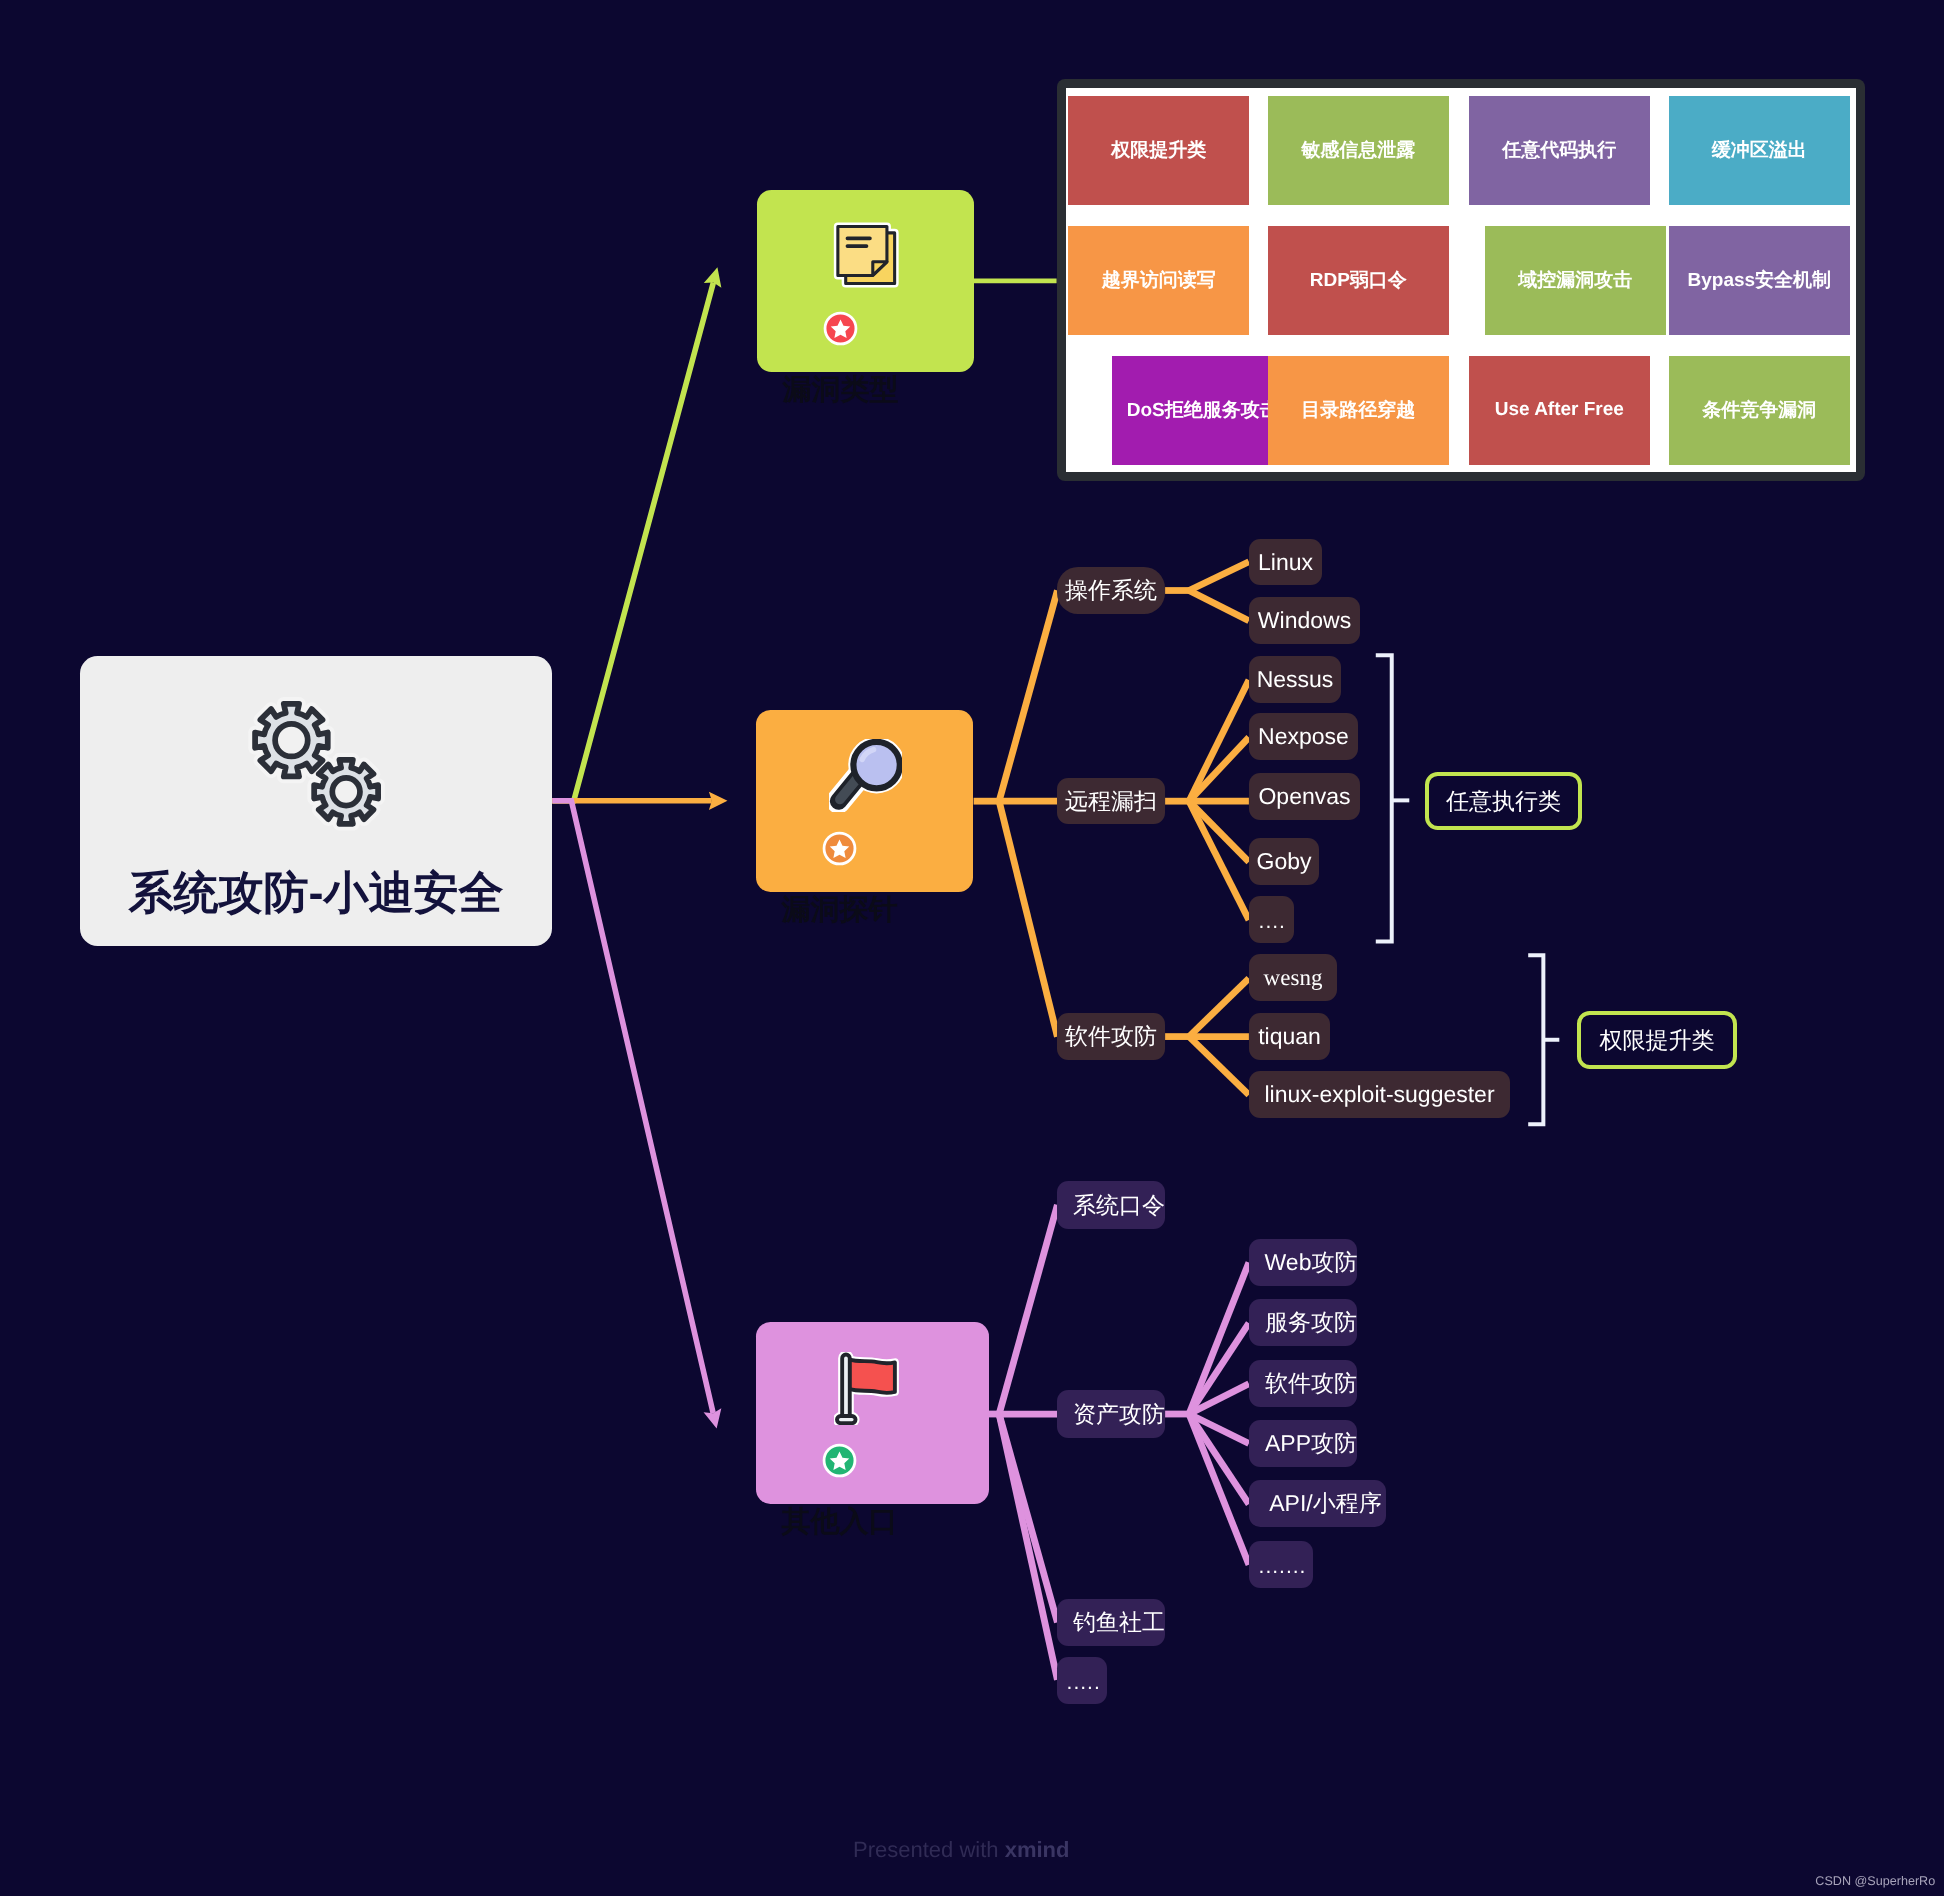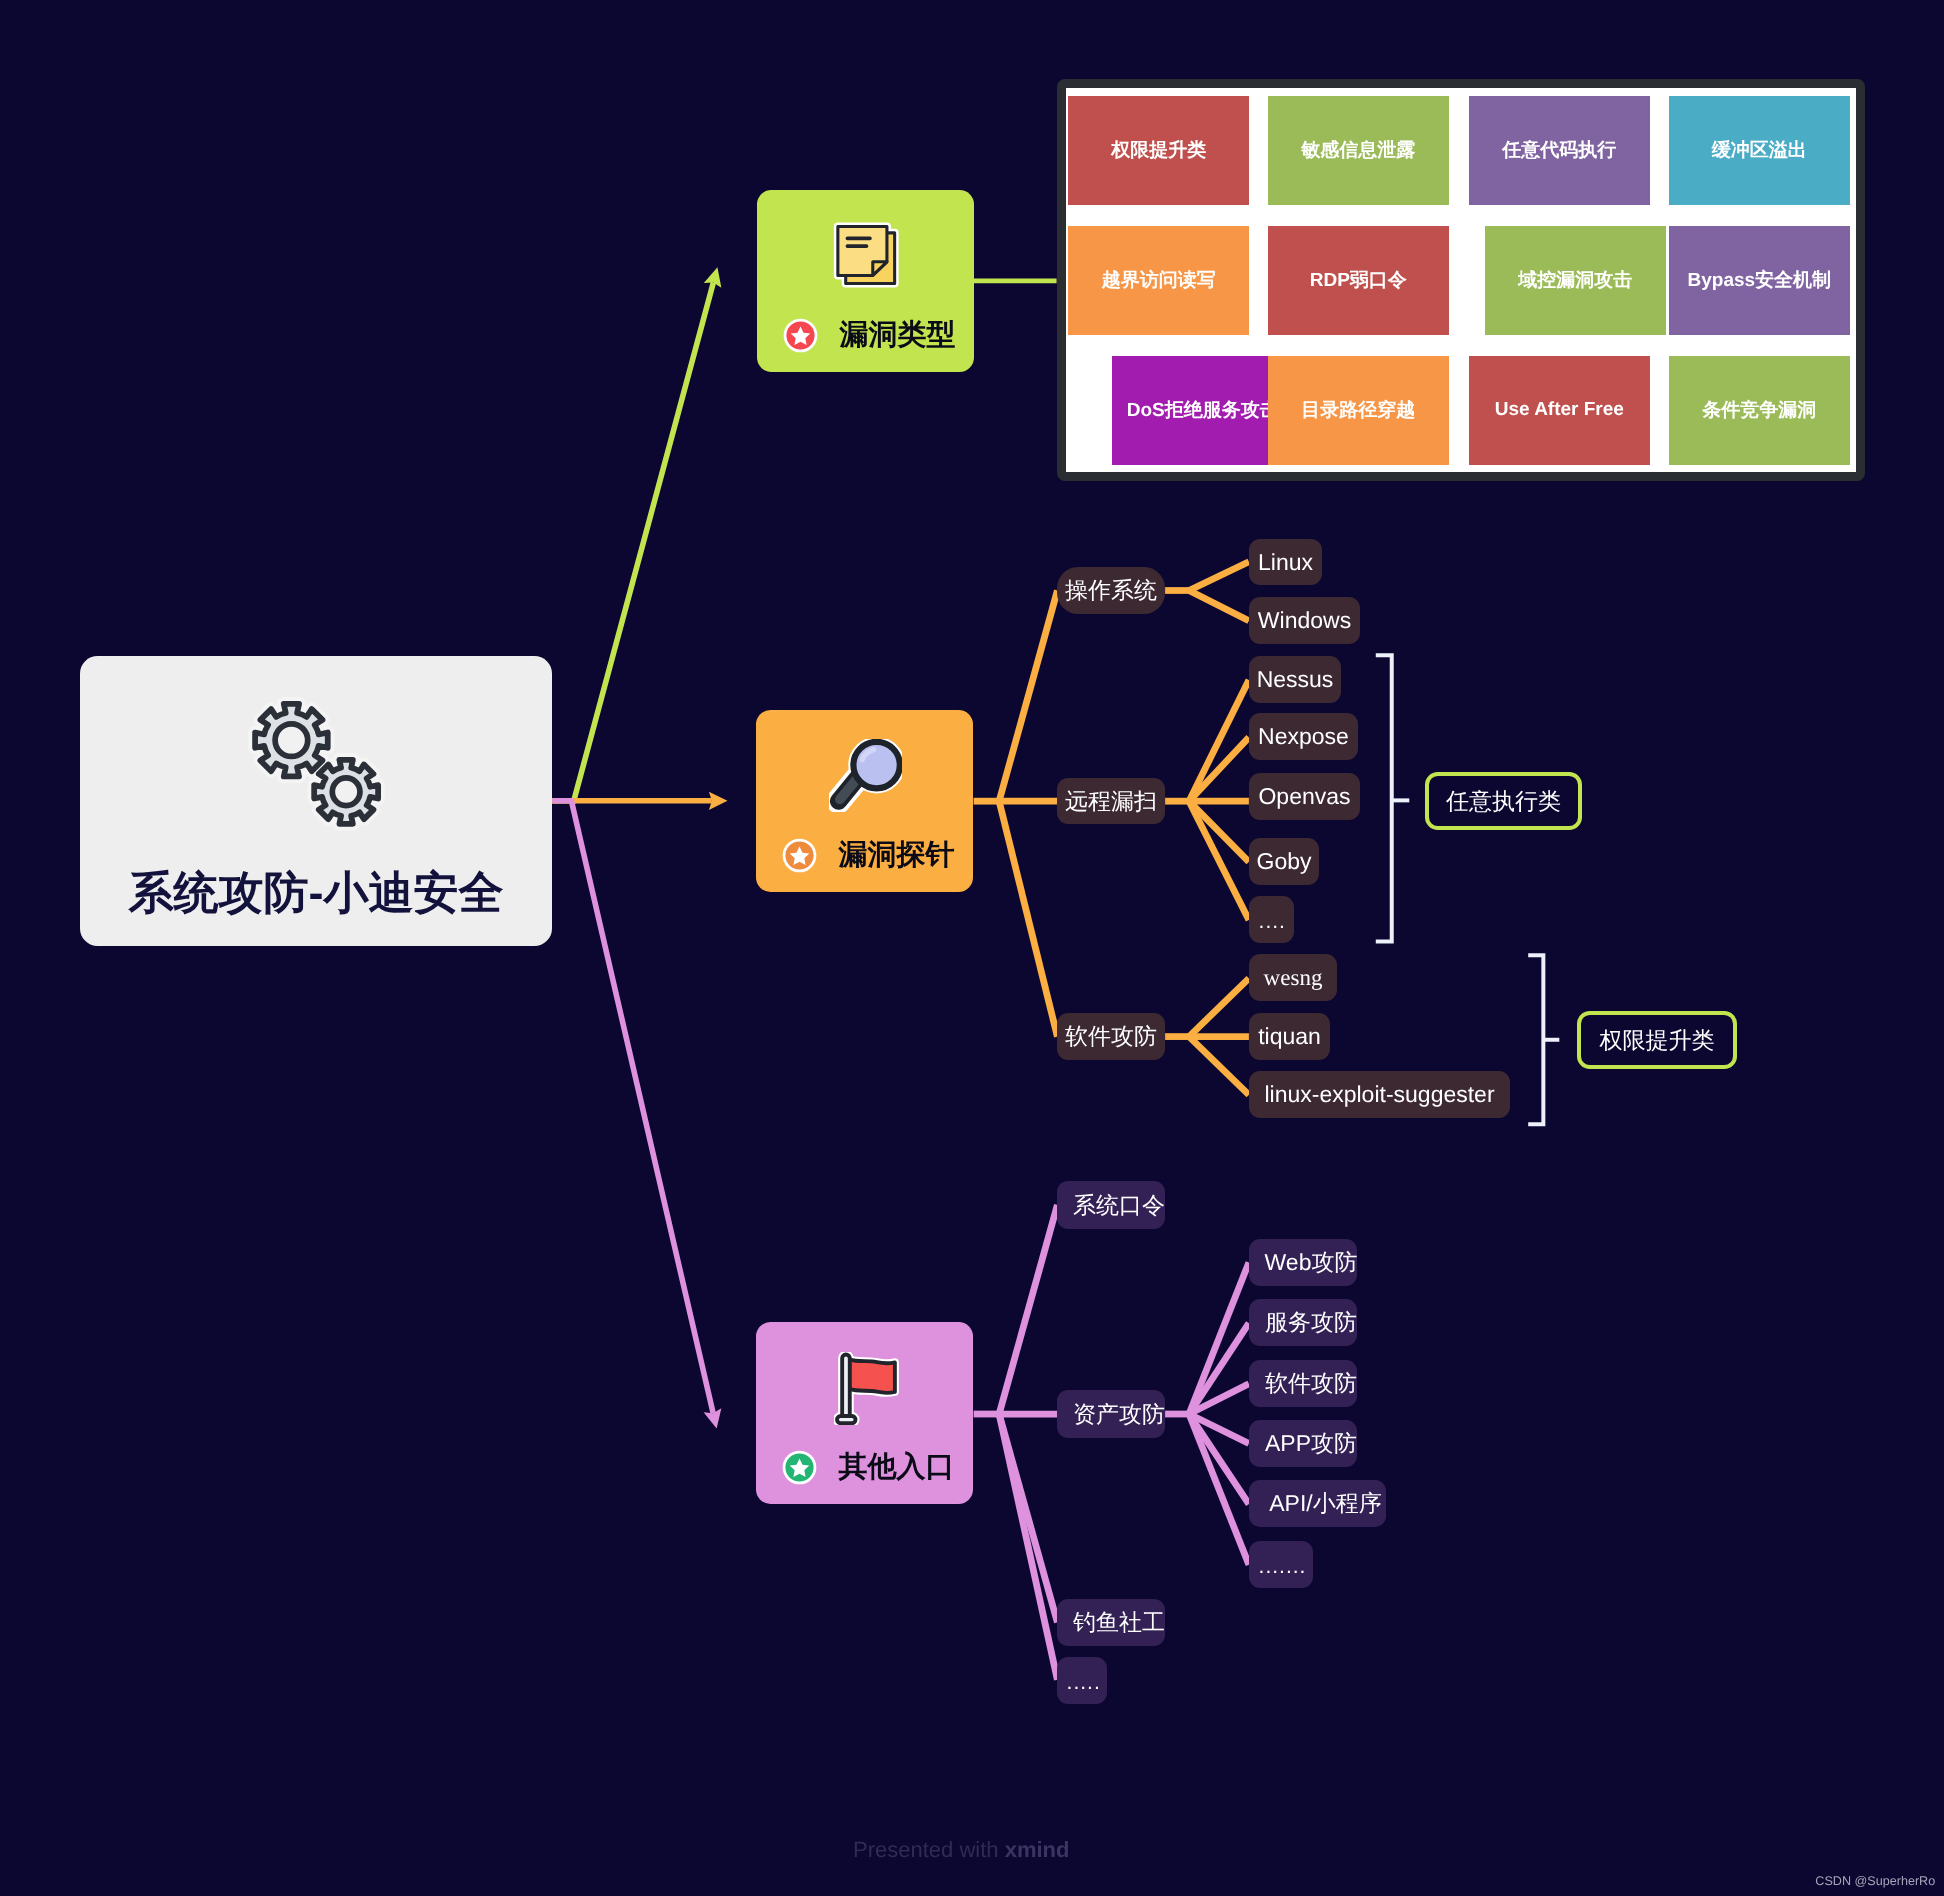--- a/index.html
+++ b/index.html
@@ -22,21 +22,21 @@
   .root-icon{position:absolute;left:168px;top:41px;width:137px;height:137px;}
   .root-title{
     position:absolute;left:0;right:0;top:211px;height:51px;text-align:center;
     color:#13123C;font-size:45px;font-weight:900;letter-spacing:0px;
     line-height:51px;
   }
 
   
   .branch{position:absolute;width:217px;height:182px;border-radius:14.4px;}
   .branch .bicon{position:absolute;}
-  .branch .blabelrow{position:absolute;left:25.5px;top:121px;height:48px;display:flex;align-items:center;gap:22px;}
+  .branch .blabelrow{position:absolute;left:25.5px;top:121px;height:48px;display:flex;align-items:center;gap:30px;flex-direction:column;}
   .branch .bbadge{width:35px;height:35px;flex:0 0 35px;}
   .branch .blabel{color:#0B0B18;font-size:29px;font-weight:900;line-height:1;white-space:nowrap;}
 
   
   .pill{
     position:absolute;border-radius:11.2px;box-sizing:border-box;
     display:flex;align-items:center;justify-content:center;
     color:#FFFFFF;font-size:23px;line-height:1;white-space:nowrap;
   }
   .pill.cn{font-size:23px;}
@@ -202,21 +202,21 @@
   </svg>
   <div class="blabelrow">
     <svg class="bbadge" viewBox="0 0 48 48">
       <circle cx="24" cy="24" r="21.2" fill="#EF8B3C" stroke="#FFFFFF" stroke-width="3.8"></circle>
       <path d="M24 11.5 L28.1 20.1 L37.4 21.2 L30.6 27.7 L32.4 37.0 L24 32.4 L15.6 37.0 L17.4 27.7 L10.6 21.2 L19.9 20.1 Z" fill="#FFFFFF"></path>
     </svg>
     <div class="blabel">漏洞探针</div>
   </div>
 </div>
 
-<div class="branch" style="left:756px;top:1322px;background:#DE92DE;">
+<div class="branch" style="left:756px;top:1322px;background:#DE92DE;padding-left:16px;">
   <svg class="bicon" style="left:78px;top:30px;width:73px;height:73px;" viewBox="0 0 100 100">
     <g>
       <g stroke="#FFFFFF" stroke-width="11" stroke-linejoin="round" fill="none">
         <path d="M21.1 10.0 c12 4.2 24.5 1.2 37.5 3.9 c8.5 1.8 16.7 2.2 24.8 .3 v40.5 c-8.1 1.9-16.3 1.5-24.8-.3 c-13-2.7-25.5 .3-37.5-3.9 z"></path>
         <rect x="11.2" y="3.4" width="10.4" height="94.1" rx="5.2"></rect>
         <rect x="4.1" y="87.7" width="25.4" height="9.8" rx="4.9"></rect>
       </g>
       <path d="M21.1 10.0 c12 4.2 24.5 1.2 37.5 3.9 c8.5 1.8 16.7 2.2 24.8 .3 v40.5 c-8.1 1.9-16.3 1.5-24.8-.3 c-13-2.7-25.5 .3-37.5-3.9 z" fill="#F5514F" stroke="#21242B" stroke-width="5.3" stroke-linejoin="round"></path>
       <rect x="11.2" y="3.4" width="10.4" height="94.1" rx="5.2" fill="#EDF1F5" stroke="#21242B" stroke-width="5.3"></rect>
       <rect x="4.1" y="87.7" width="25.4" height="9.8" rx="4.9" fill="#EDF1F5" stroke="#21242B" stroke-width="5.3"></rect>

